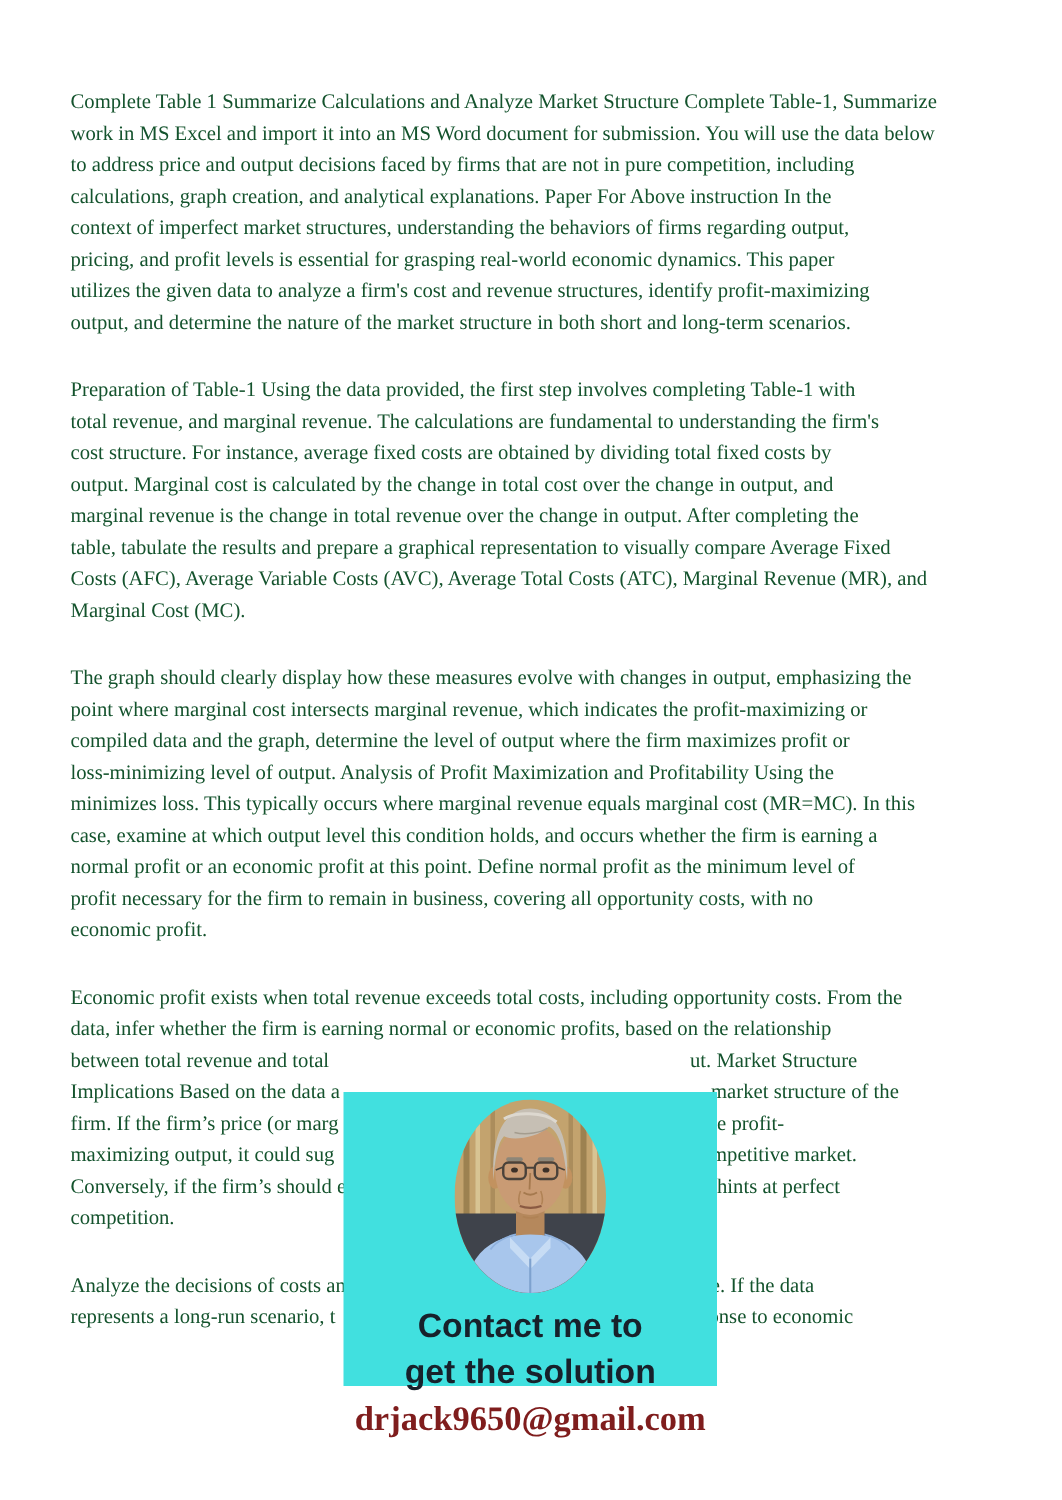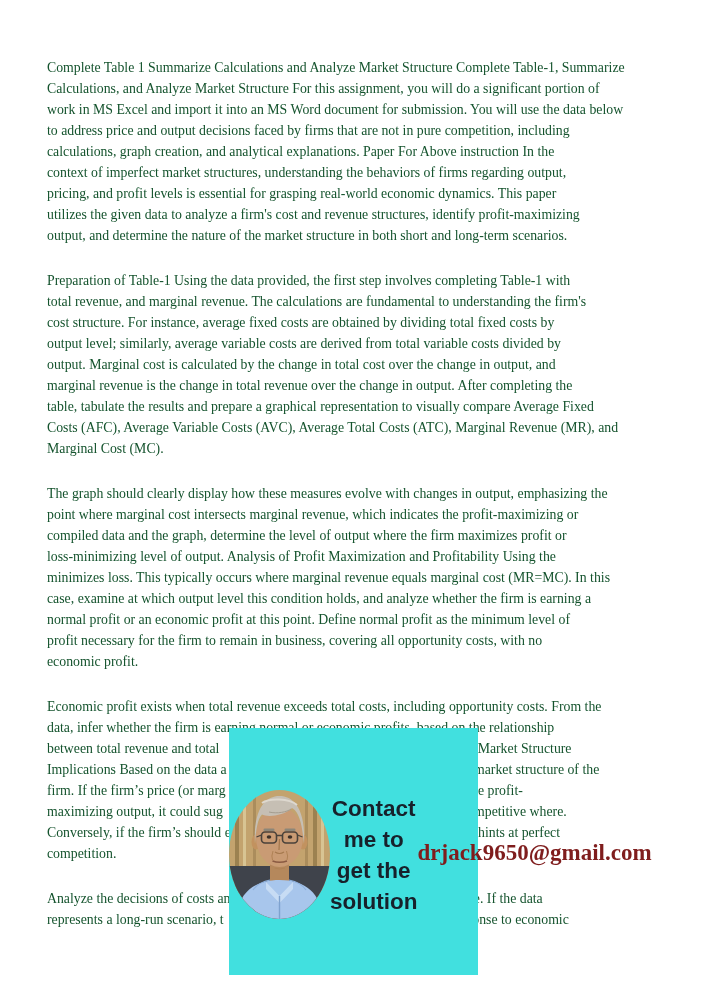--- a/index.html
+++ b/index.html
@@ -11,22 +11,22 @@
     position:absolute;left:47px;top:33px;width:630px;color:#14532d;
     font-size:13.8px;
   }
   .para{margin:0 0 24px 0;padding:0;}
   .line{
     position:relative;white-space:nowrap;line-height:21px;height:21px;
   }
   .rfrag{position:absolute;left:413px;top:0;}
   .rfrag.shift{left:427px;}
   .ad{
-    position:absolute;left:229px;top:728px;width:249px;height:247px;
-    background:#41E0DF;z-index:5;display:flex;flex-direction:row;align-items:center;
+    position:absolute;left:229px;top:728px;width:249px;height:196px;
+    background:#41E0DF;z-index:5;display:flex;flex-direction:column;align-items:center;
   }
   .ad-avatar{margin-top:5px;width:101px;height:129px;flex:0 0 auto;}
   .ad-heading{
     margin-top:6px;text-align:center;
     font-family:"Liberation Sans", sans-serif;font-weight:bold;
     font-size:22.5px;line-height:31px;color:#17212B;
   }
   .ad-email{
     margin-top:2px;text-align:center;
     font-family:"Liberation Serif", serif;font-weight:bold;
@@ -34,64 +34,62 @@
   }
 </style>
 </head>
 <body style="background-color: rgb(255, 255, 255);">
 
 <div class="doc">
 
   <p class="para">
     </p>
     <div class="line"><span>Complete Table 1 Summarize Calculations and Analyze Market Structure Complete Table-1, Summarize</span></div>
-    <div class="line"><span>Calculations, and Analyze Market Structure For this assignment, you will do a significant portion of</span></div>
     <div class="line"><span>work in MS Excel and import it into an MS Word document for submission. You will use the data below</span></div>
     <div class="line"><span>to address price and output decisions faced by firms that are not in pure competition, including</span></div>
     <div class="line"><span>calculations, graph creation, and analytical explanations. Paper For Above instruction In the</span></div>
     <div class="line"><span>context of imperfect market structures, understanding the behaviors of firms regarding output,</span></div>
     <div class="line"><span>pricing, and profit levels is essential for grasping real-world economic dynamics. This paper</span></div>
     <div class="line"><span>utilizes the given data to analyze a firm's cost and revenue structures, identify profit-maximizing</span></div>
     <div class="line"><span>output, and determine the nature of the market structure in both short and long-term scenarios.</span></div>
   <p></p>
 
   <p class="para">
     </p>
     <div class="line"><span>Preparation of Table-1 Using the data provided, the first step involves completing Table-1 with</span></div>
     <div class="line"><span>total revenue, and marginal revenue. The calculations are fundamental to understanding the firm's</span></div>
     <div class="line"><span>cost structure. For instance, average fixed costs are obtained by dividing total fixed costs by</span></div>
-    <div class="line"><span>output level; similarly, average variable costs are derived from total variable costs divided by</span></div>
     <div class="line"><span>output. Marginal cost is calculated by the change in total cost over the change in output, and</span></div>
     <div class="line"><span>marginal revenue is the change in total revenue over the change in output. After completing the</span></div>
     <div class="line"><span>table, tabulate the results and prepare a graphical representation to visually compare Average Fixed</span></div>
     <div class="line"><span>Costs (AFC), Average Variable Costs (AVC), Average Total Costs (ATC), Marginal Revenue (MR), and</span></div>
     <div class="line"><span>Marginal Cost (MC).</span></div>
   <p></p>
 
   <p class="para">
     </p>
     <div class="line"><span>The graph should clearly display how these measures evolve with changes in output, emphasizing the</span></div>
     <div class="line"><span>point where marginal cost intersects marginal revenue, which indicates the profit-maximizing or</span></div>
     <div class="line"><span>compiled data and the graph, determine the level of output where the firm maximizes profit or</span></div>
     <div class="line"><span>loss-minimizing level of output. Analysis of Profit Maximization and Profitability Using the</span></div>
     <div class="line"><span>minimizes loss. This typically occurs where marginal revenue equals marginal cost (MR=MC). In this</span></div>
-    <div class="line"><span>case, examine at which output level this condition holds, and analyze whether the firm is earning a</span></div>
+    <div class="line"><span>case, examine at which output level this condition holds, and occurs whether the firm is earning a</span></div>
     <div class="line"><span>normal profit or an economic profit at this point. Define normal profit as the minimum level of</span></div>
     <div class="line"><span>profit necessary for the firm to remain in business, covering all opportunity costs, with no</span></div>
     <div class="line"><span>economic profit.</span></div>
   <p></p>
 
   <p class="para">
     </p>
     <div class="line"><span>Economic profit exists when total revenue exceeds total costs, including opportunity costs. From the</span></div>
     <div class="line"><span>data, infer whether the firm is earning normal or economic profits, based on the relationship</span></div>
     <div class="line"><span>between total revenue and total</span><span class="rfrag">ut. Market Structure</span></div>
     <div class="line"><span>Implications Based on the data a</span><span class="rfrag shift">market structure of the</span></div>
     <div class="line"><span>firm. If the firm’s price (or marg</span><span class="rfrag">t the profit-</span></div>
-    <div class="line"><span>maximizing output, it could sug</span><span class="rfrag shift">mpetitive where.</span></div>
+    <div class="line"><span>maximizing output, it could sug</span><span class="rfrag shift">mpetitive market.</span></div>
     <div class="line"><span>Conversely, if the firm’s should e</span><span class="rfrag">, it hints at perfect</span></div>
     <div class="line"><span>competition.</span></div>
   <p></p>
 
   <p class="para">
     </p>
     <div class="line"><span>Analyze the decisions of costs an</span><span class="rfrag">ype. If the data</span></div>
     <div class="line"><span>represents a long-run scenario, t</span><span class="rfrag">sponse to economic</span></div>
   <p></p>
 

